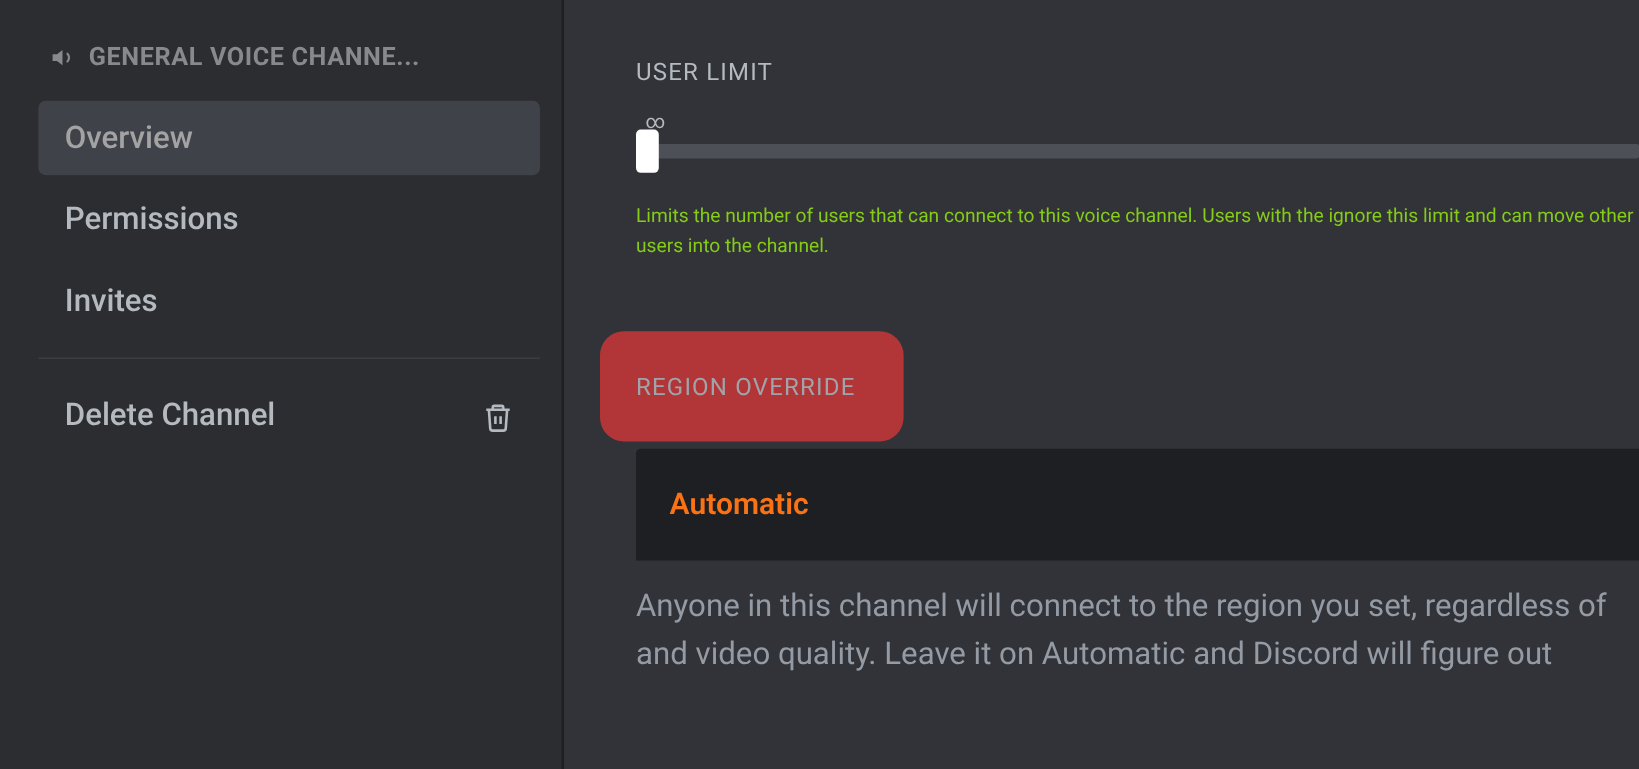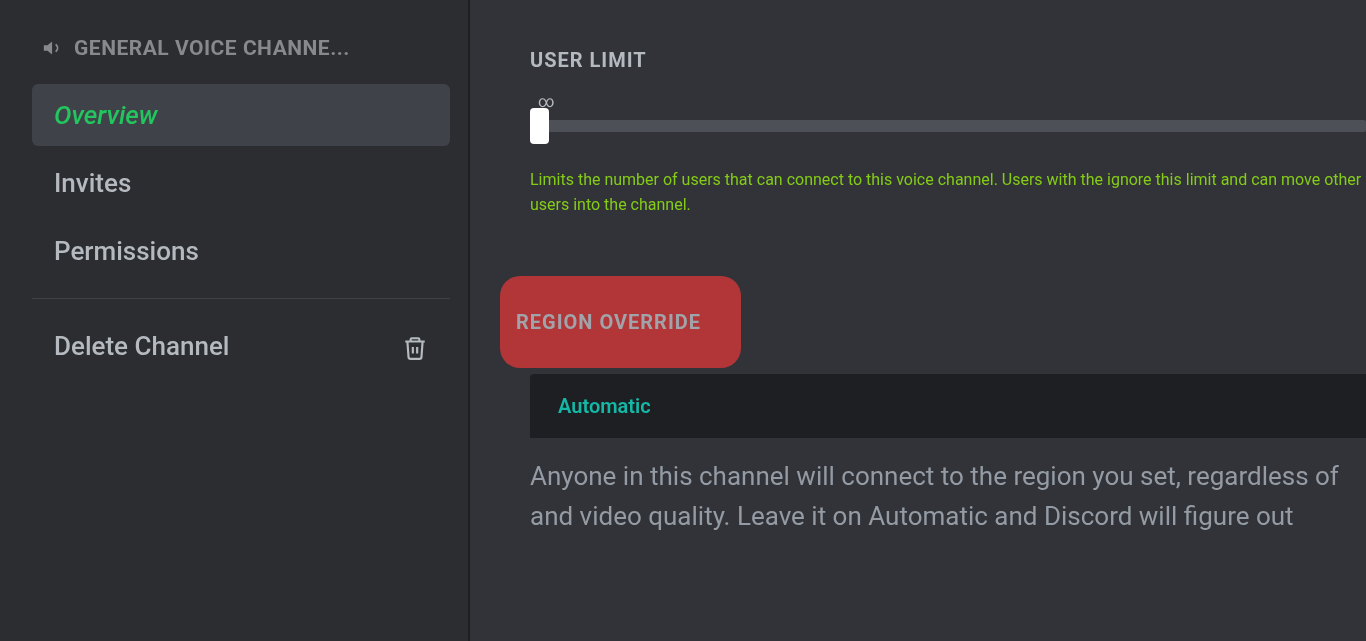--- a/index.html
+++ b/index.html
@@ -38,22 +38,21 @@
       padding: 16px 22px;
       font-size: 26px;
       font-weight: 500;
       color: #b5bac1;
       border-radius: 6px;
       margin-bottom: 6px;
       cursor: pointer;
     }
     .nav-item.active {
       background: #404249;
-      color: #22c55e;
-      font-style: italic;
+      color: #a3a3a3;
     }
     .divider {
       height: 1px;
       background: #3f4147;
       margin: 16px 0;
     }
     .delete-item {
       padding: 16px 22px;
       font-size: 26px;
       font-weight: 500;
@@ -68,21 +67,21 @@
       height: 26px;
     }
     .main {
       flex: 1;
       background: #313338;
       padding: 48px 0 0 60px;
       overflow: hidden;
     }
     .section-label {
       font-size: 20px;
-      font-weight: 700;
+      font-weight: 400;
       letter-spacing: 1px;
       color: #b5bac1;
       margin-bottom: 30px;
     }
     .slider-row {
       position: relative;
       height: 42px;
       margin-bottom: 24px;
     }
     .slider-infinity {
@@ -114,35 +113,35 @@
     .help-text {
       font-size: 16px;
       line-height: 1.55;
       color: #84cc16;
       margin-bottom: 58px;
     }
     .highlight-box {
       display: inline-block;
       background: rgba(201, 55, 55, 0.85);
       border-radius: 20px;
-      padding: 34px 40px 34px 16px;
+      padding: 34px 40px 34px 30px;
       margin-bottom: 12px;
       margin-left: -30px;
     }
     .highlight-box .section-label {
       margin-bottom: 0;
       color: #a0a4aa;
     }
     .select-box {
       background: #1e1f22;
       border-radius: 4px 0 0 0;
-      padding: 20px 28px;
-      font-size: 20px;
+      padding: 32px 28px;
+      font-size: 25px;
       font-weight: 600;
-      color: #14b8a6;
+      color: #f97316;
       cursor: pointer;
       margin-top: -6px;
     }
     .help-text2 {
       font-size: 26px;
       line-height: 1.55;
       color: #949ba4;
       margin-top: 18px;
     }
   </style>
@@ -155,24 +154,24 @@
       <path d="M11 5L6 9H2v6h4l5 4V5z"></path>
       <path d="M15.5 8.5a5 5 0 010 7" fill="none" stroke="#87898c" stroke-width="2" stroke-linecap="round"></path>
     </svg>
     <span>GENERAL  VOICE CHANNE...</span>
   </div>
 
   <div class="nav-item active">
     <span>Overview</span>
   </div>
   <div class="nav-item">
+    <span>Permissions</span>
+  </div>
+  <div class="nav-item">
     <span>Invites</span>
-  </div>
-  <div class="nav-item">
-    <span>Permissions</span>
   </div>
 
   <div class="divider"></div>
 
   <div class="delete-item">
     <span>Delete Channel</span>
     <svg class="trash-icon" viewBox="0 0 24 24" fill="none" stroke="#b5bac1" stroke-width="2">
       <path d="M3 6h18M8 6V4a1 1 0 011-1h6a1 1 0 011 1v2M19 6l-1 14a2 2 0 01-2 2H8a2 2 0 01-2-2L5 6"></path>
       <path d="M10 11v6M14 11v6"></path>
     </svg>

